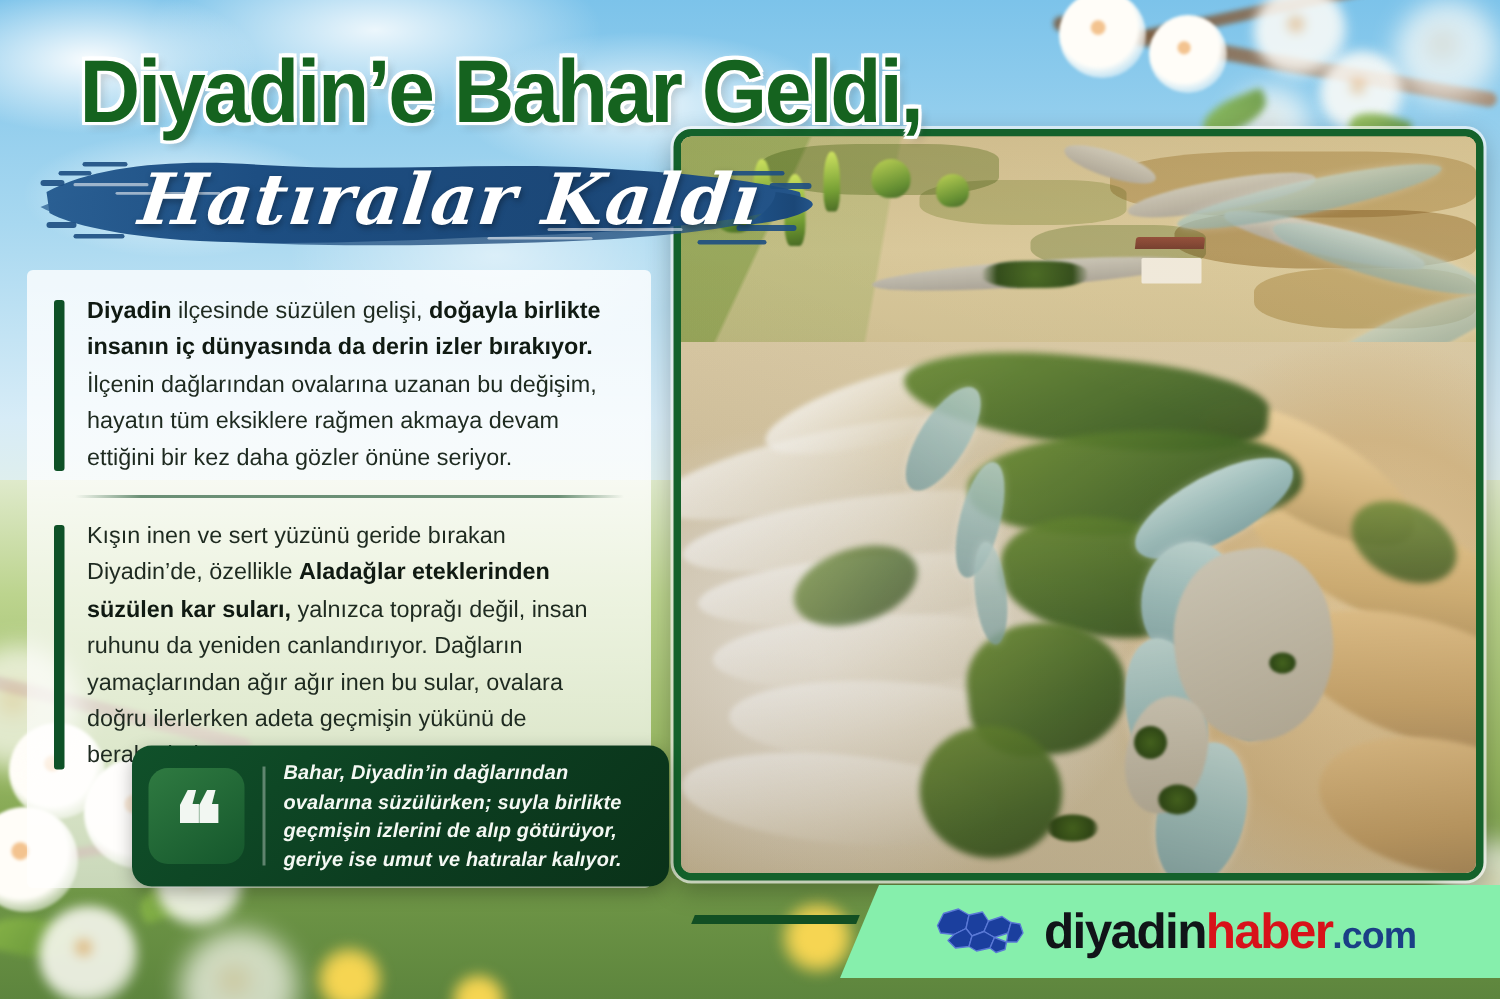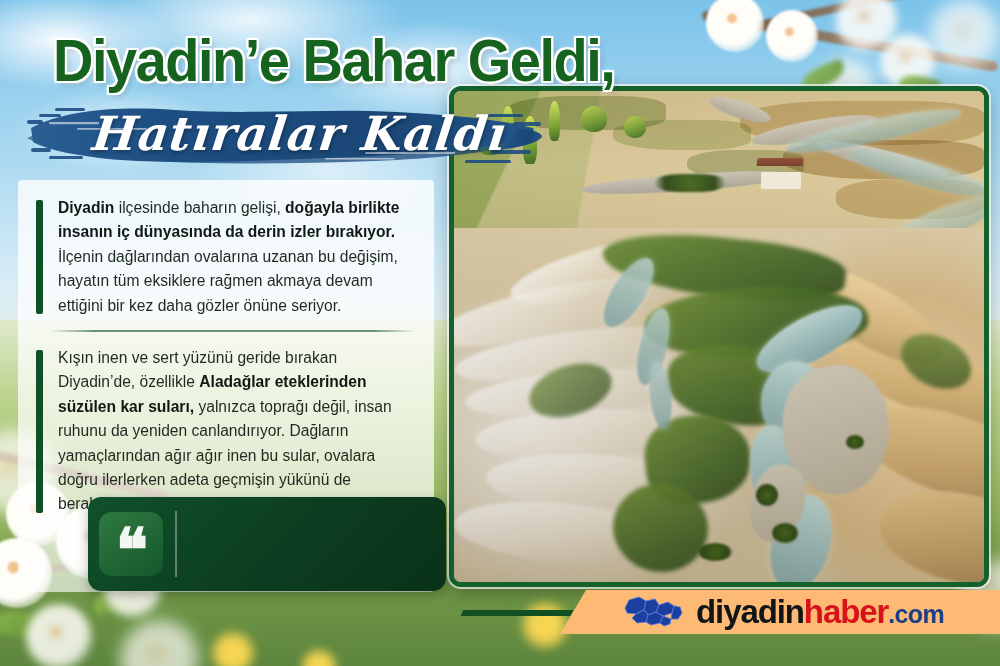--- a/index.html
+++ b/index.html
@@ -217,22 +217,22 @@
     background:radial-gradient(circle,#44661f,#2c4716 70%, rgba(0,0,0,0));
     filter:blur(1px);
   }
   #ph-shade {
     position:absolute; inset:0;
     background:linear-gradient(200deg, rgba(255,228,170,.18) 0%, rgba(0,0,0,0) 38%, rgba(60,40,10,.16) 100%);
   }
 
   
   #banner {
-    position:absolute; left:560px; top:590px; width:440px; height:44px; z-index:22;
-    background:#fdba74;
+    position:absolute; left:560px; top:590px; width:440px; height:62px; z-index:22;
+    background:#86efac;
     clip-path:polygon(26px 0, 100% 0, 100% 100%, 0 100%);
     box-shadow:0 2px 8px rgba(0,0,0,.25);
     display:flex; align-items:center;
   }
   #banner-strip {
     position:absolute; left:462px; top:610px; width:110px; height:6px; z-index:21;
     background:#124f23;
     transform:skewX(-22deg);
   }
   #logo-map { margin-left:62px; flex:0 0 auto; }
@@ -325,39 +325,40 @@
 
   <div id="title-main">Diyadin’e Bahar Geldi,</div>
   <div id="title-script">Hatıralar Kaldı</div>
 </div>
 
 <div id="card">
 
   <div class="para" id="p1">
     <div class="accent-bar"></div>
     <div class="ptext">
-      <b>Diyadin</b><span> ilçesinde baharın gelişi, </span><b>doğayla birlikte insanın iç dünyasında da derin izler bırakıyor.</b><span> İlçenin dağlarından ovalarına uzanan bu değişim, hayatın tüm eksiklere rağmen akmaya devam ettiğini bir kez daha gözler önüne seriyor.</span>
+      <b>Diyadin</b><span> ilçesinde süzülen gelişi, </span><b>doğayla birlikte insanın iç dünyasında da derin izler bırakıyor.</b><span> İlçenin dağlarından ovalarına uzanan bu değişim, hayatın tüm eksiklere rağmen akmaya devam ettiğini bir kez daha gözler önüne seriyor.</span>
     </div>
   </div>
 
   <div id="divider"></div>
 
   <div class="para" id="p2">
     <div class="accent-bar"></div>
     <div class="ptext">
       <span>Kışın inen ve sert yüzünü geride bırakan Diyadin’de, özellikle </span><b>Aladağlar eteklerinden süzülen kar suları,</b><span> yalnızca toprağı değil, insan ruhunu da yeniden canlandırıyor. Dağların yamaçlarından ağır ağır inen bu sular, ovalara doğru ilerlerken adeta geçmişin yükünü de beraberinde götürüyor.</span>
     </div>
   </div>
 </div>
 
 <div id="quote">
   <div id="quote-badge">
     <span id="quote-mark">❝</span>
   </div>
   <div id="quote-sep"></div>
+  <div id="quote-text">Bahar, Diyadin’in dağlarından ovalarına süzülürken; suyla birlikte geçmişin izlerini de alıp götürüyor, geriye ise umut ve hatıralar kalıyor.</div>
 </div>
 
 <div id="photo-wrap">
   <div id="photo">
     <div class="pl" id="ph-sky"></div>
     <div class="pl" id="ph-fields"></div>
 
     <div class="field" style="left:54%; top:2%;  width:46%; height:9%;  background:#d5c193;"></div>
     <div class="field" style="left:62%; top:10%; width:38%; height:8%;  background:#c3ab7c;"></div>
     <div class="field" style="left:72%; top:18%; width:28%; height:8%;  background:#d8c79b;"></div>

